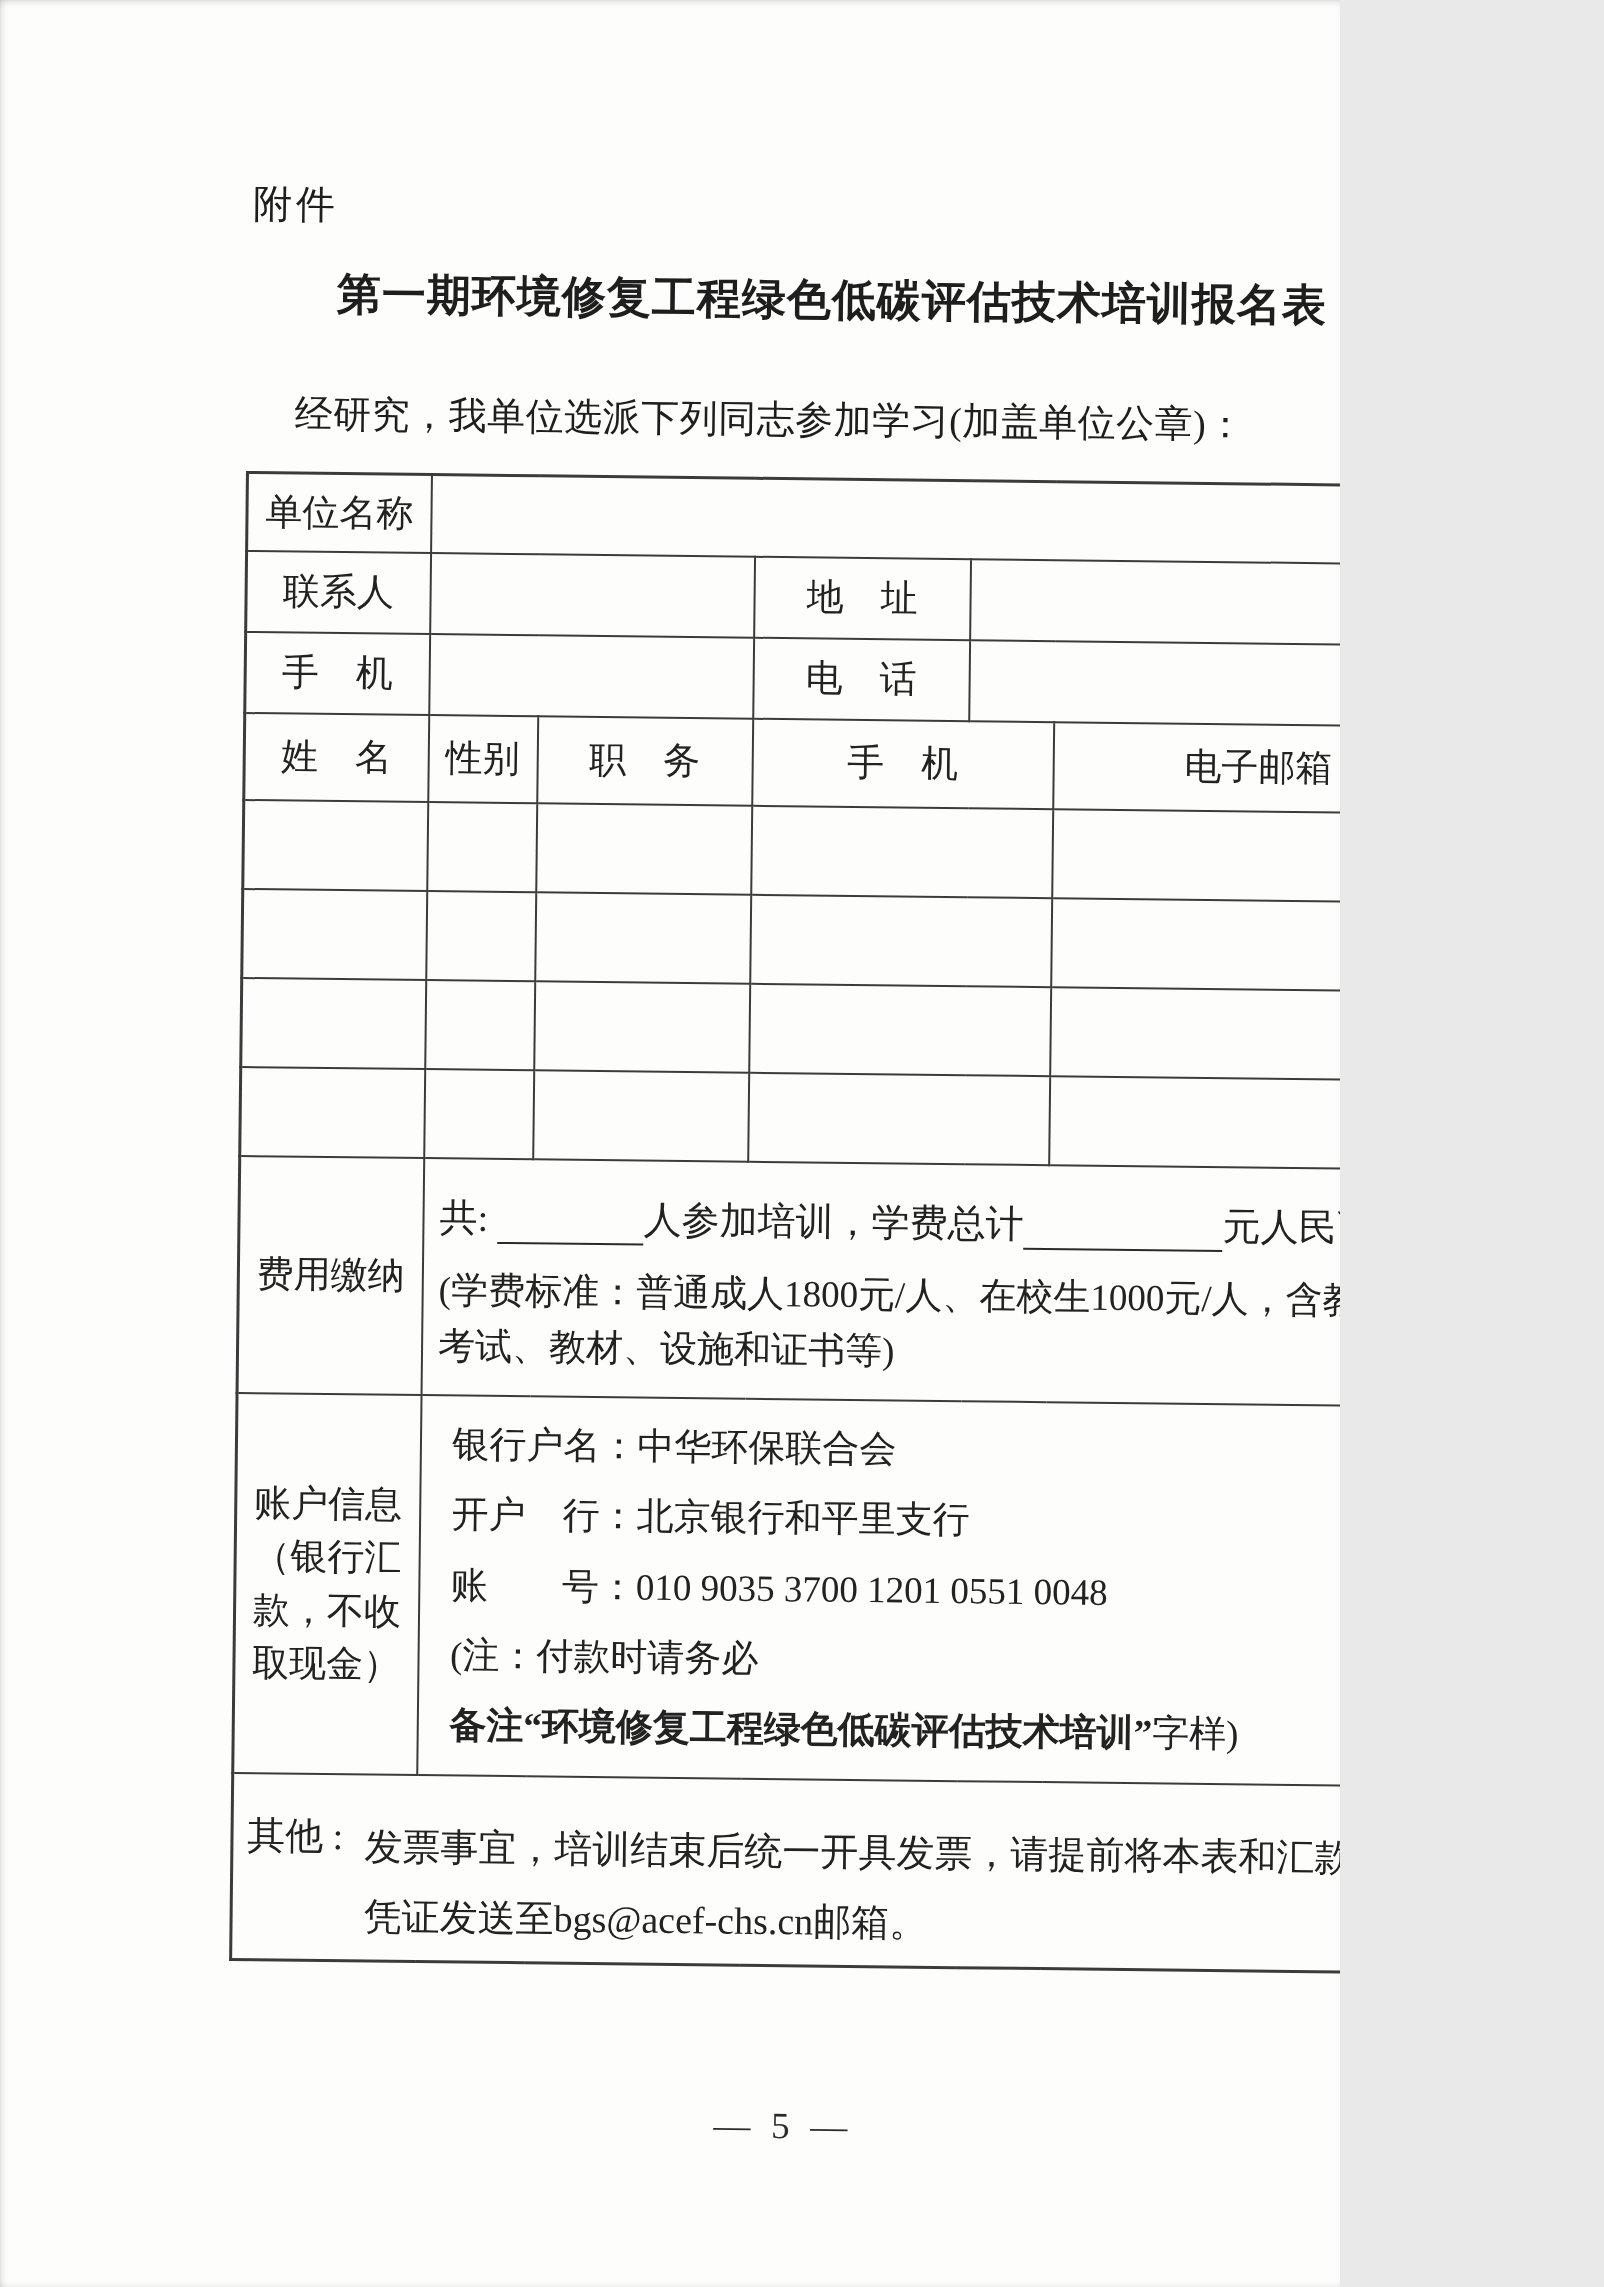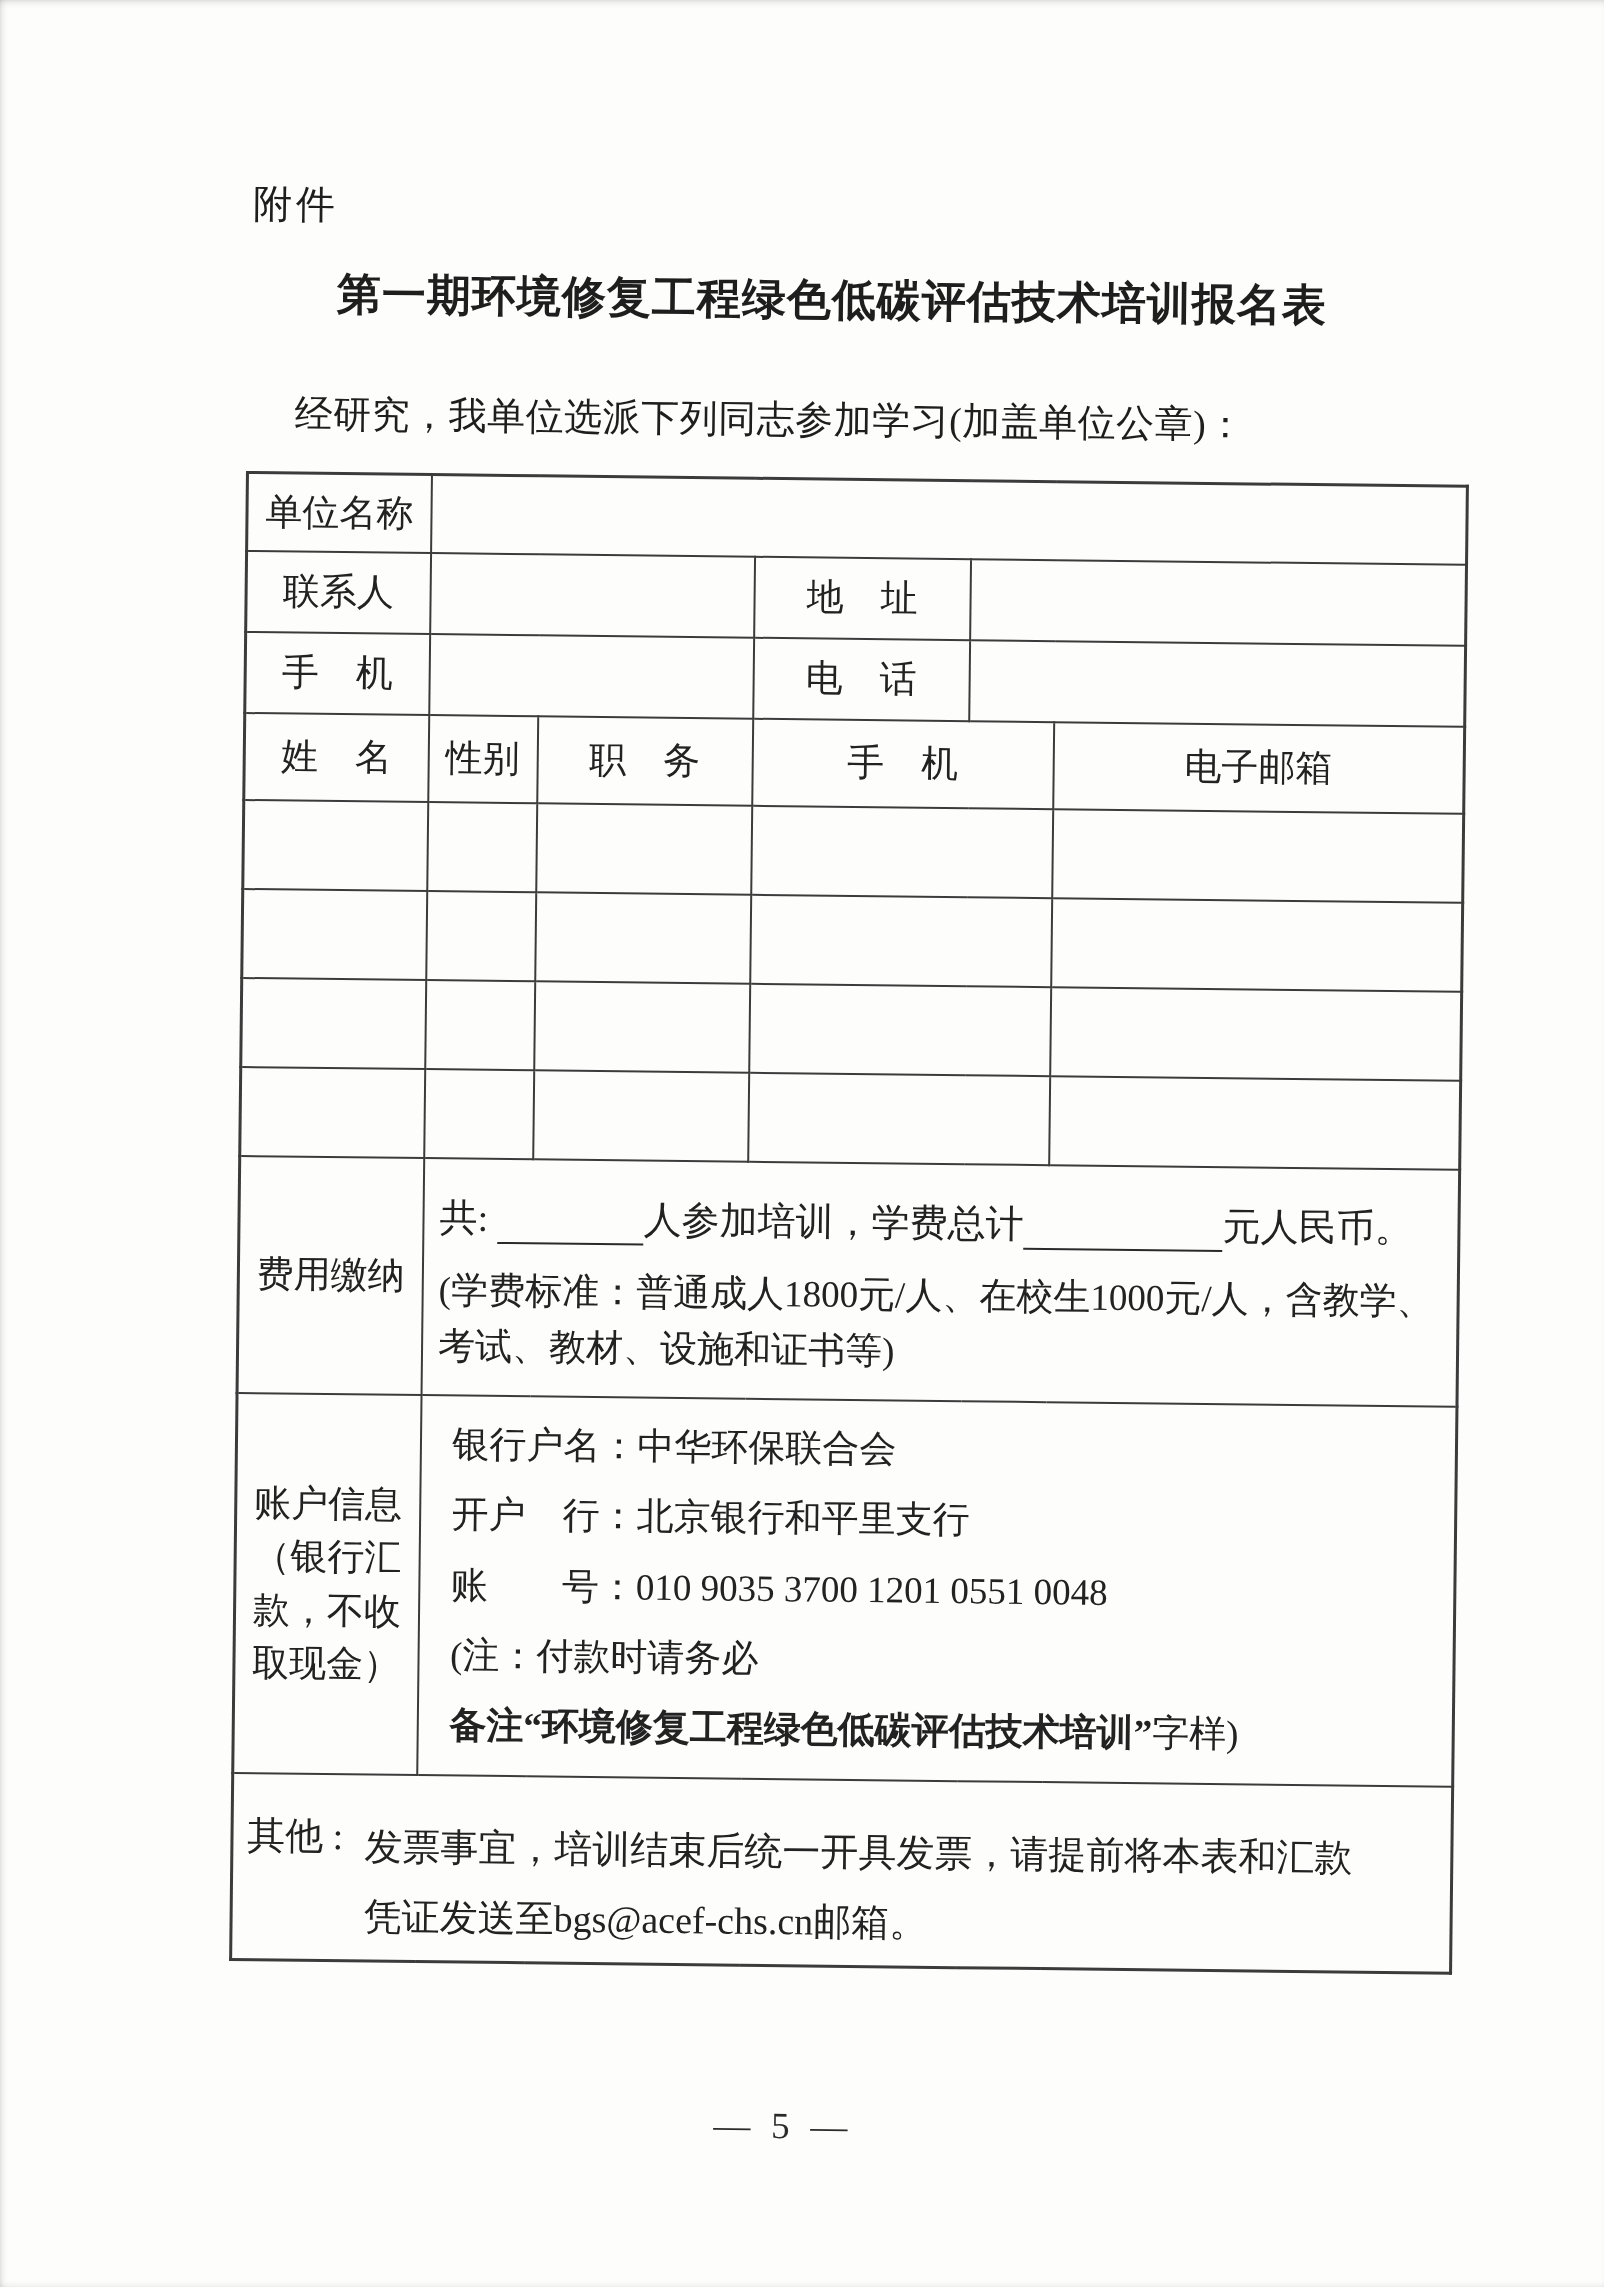--- a/index.html
+++ b/index.html
@@ -2,21 +2,21 @@
 <html><head>
 <meta charset="utf-8">
 <style>
   html,body{margin:0;padding:0;}
   body{
     width:1604px;height:2287px;
     background:#e9e9e9;
     font-family:"Liberation Serif","DejaVu Serif",serif;
   }
   .page{
-    position:relative;width:1604px;height:2287px;overflow:hidden;
+    position:relative;width:1340px;height:2287px;overflow:hidden;
     background:#fdfdfc;color:#1e1e1e;
     box-shadow:inset 0 5.8px 9.7px -6.8px rgba(0,0,0,0.25),
                inset 5.8px 0 9.7px -6.8px rgba(0,0,0,0.22),
                inset 0 -5.8px 9.7px -7.8px rgba(0,0,0,0.15);
   }
   .sheet{
     position:absolute;left:0;top:0;width:1604px;height:2287px;
     transform:rotate(0.65deg);
     transform-origin:246px 471px;
   }

